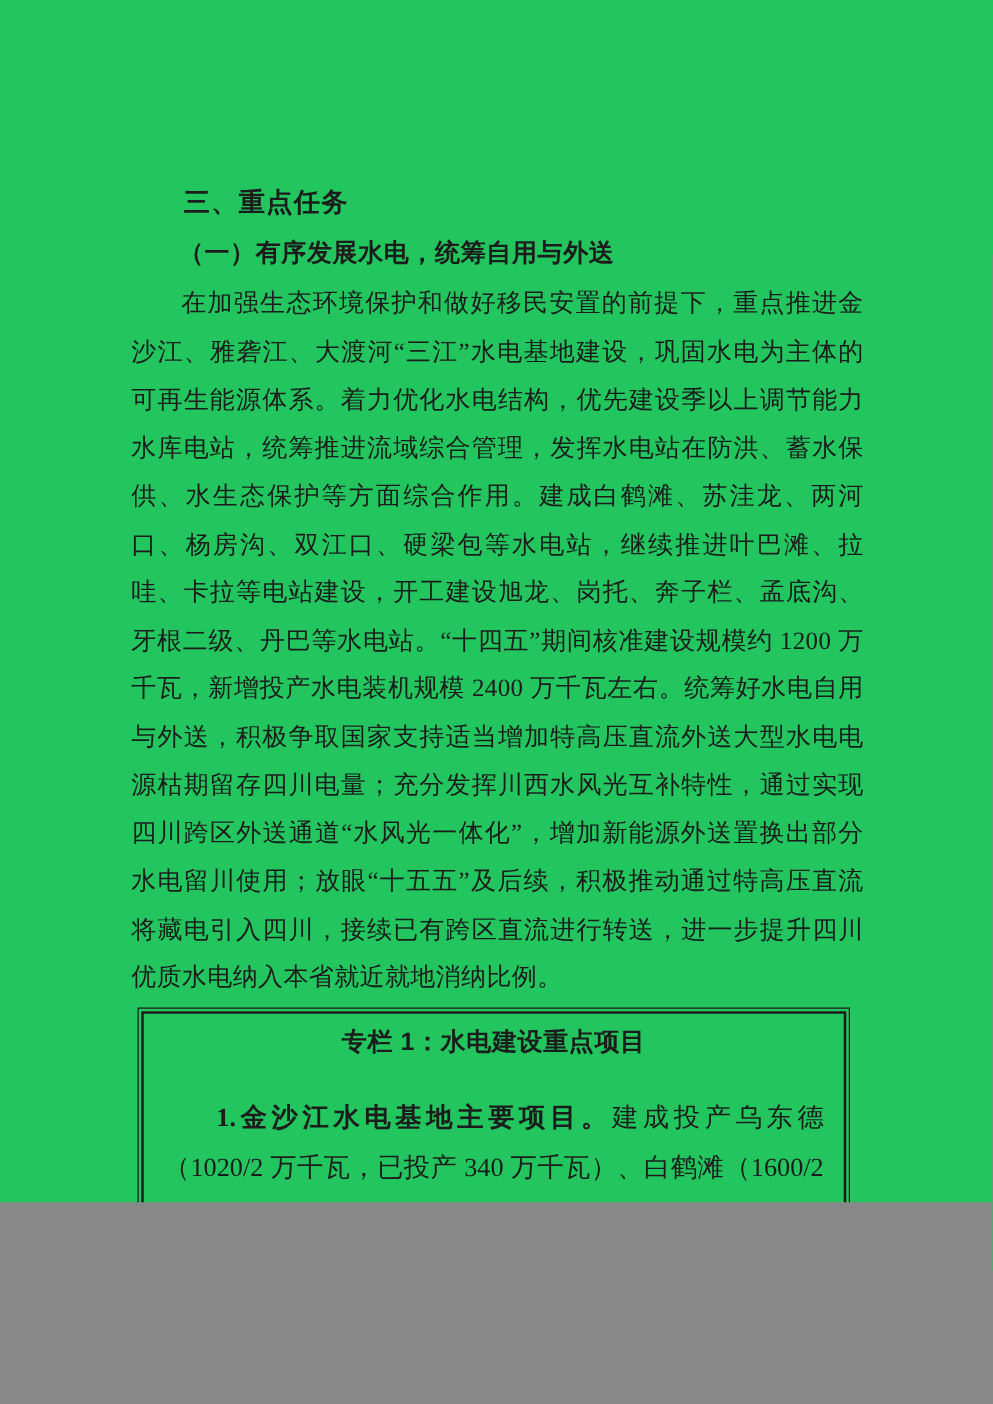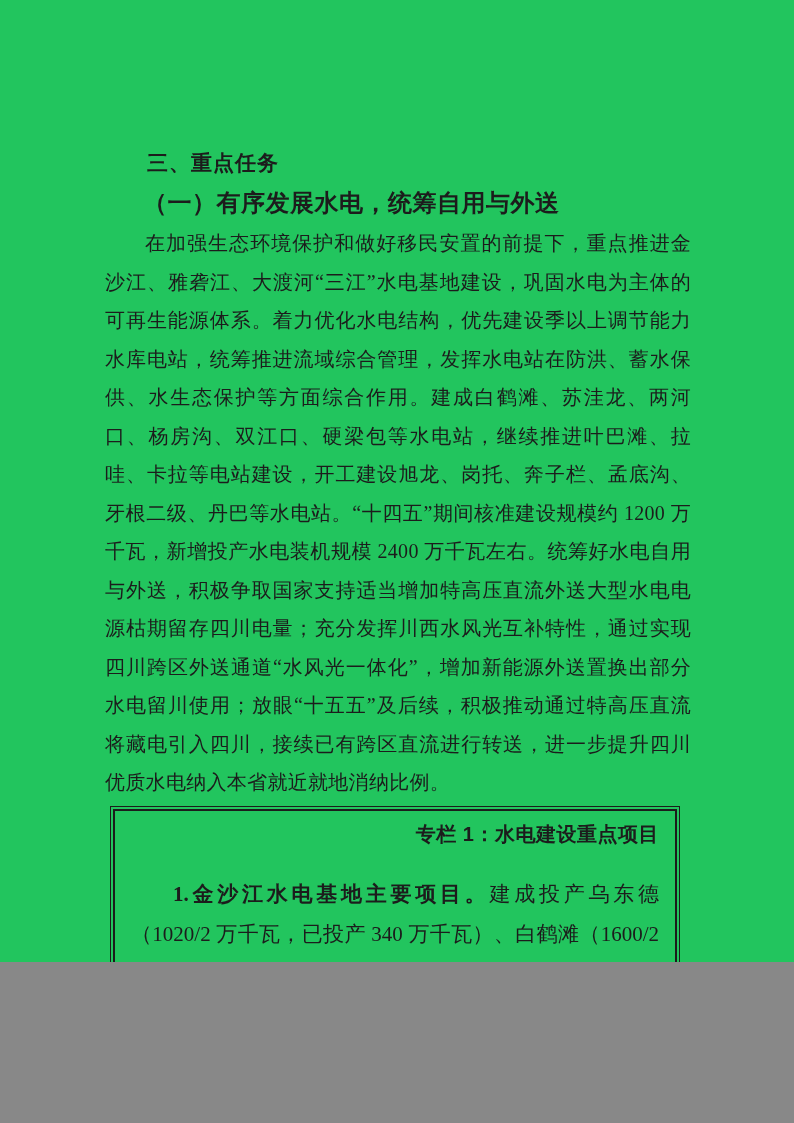--- a/index.html
+++ b/index.html
@@ -22,21 +22,21 @@
   }
   .heading {
     font-family: "Liberation Sans", "DejaVu Sans", sans-serif;
     font-size: 21px;
     font-weight: bold;
     line-height: 26px;
     padding-left: 42px;
     letter-spacing: 1px;
   }
   .subheading {
-    font-size: 24px;
+    font-size: 20px;
     font-weight: bold;
     line-height: 28px;
     margin-top: 13px;
     padding-left: 38px;
     letter-spacing: 0.5px;
     font-family: Liberation Serif, serif;
   }
   .body-para {
     margin-top: 7px;
     font-size: 20px;
@@ -54,21 +54,21 @@
   }
   .box-inner {
     border: 2px solid #1c1c1c;
     padding: 10px 16px 6px 16px;
     min-height: 140px;
   }
   .box-title {
     font-family: "Liberation Sans", "DejaVu Sans", sans-serif;
     font-size: 20px;
     font-weight: bold;
-    text-align: right;
+    text-align: center;
     line-height: 26px;
     letter-spacing: 0.5px;
   }
   .box-para {
     margin-top: 27px;
     font-size: 21px;
     line-height: 40px;
     text-indent: 2em;
     text-align: justify;
     text-justify: inter-ideograph;

